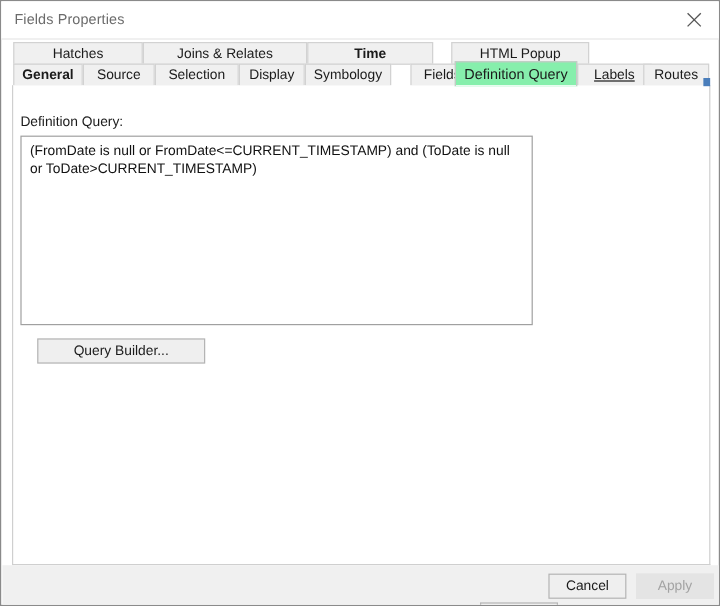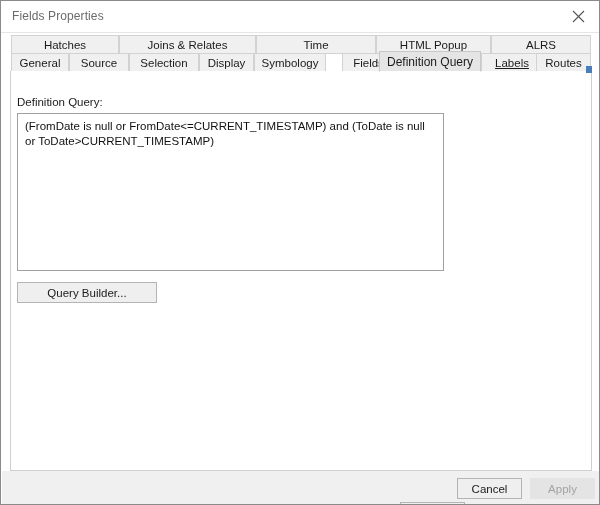--- a/index.html
+++ b/index.html
@@ -80,21 +80,21 @@
     display: flex;
     align-items: center;
     justify-content: center;
     font-size: 11.5px;
     color: #1b1b1b;
     white-space: nowrap;
     cursor: default;
     overflow: hidden;
   }
   .tab.active {
-    background: #e5e5e5;
+    background: #86efac;
     border: 1px solid #c8c8c8;
     border-bottom: 1px solid #ffffff;
     height: 21px;
     top: -2px;
     z-index: 6;
     font-size: 12px;
   }
 
   
   .tab-overflow {
@@ -140,21 +140,21 @@
     padding: 5px 6px 19px 7px;
     font-size: 11.5px;
     color: #111111;
     line-height: 15px;
     overflow: hidden;
     cursor: text;
   }
 
   .query-builder-btn {
     position: absolute;
-    left: 6px;
+    left: 20px;
     top: 211px;
     width: 140px;
     height: 21px;
     box-sizing: border-box;
     background: #efefef;
     border: 1px solid #b4b4b4;
     display: flex;
     align-items: center;
     justify-content: center;
     font-size: 11.5px;
@@ -211,26 +211,25 @@
           <line x1="12" y1="1" x2="1" y2="12" stroke="#555555" stroke-width="1.1"></line>
         </svg>
       </span>
     </div>
   </div>
 
   <div class="tabstrip">
     <div class="tabrow row-top">
       <div class="tab" style="left:109px;width:137px;">Joins &amp; Relates</div>
       <div class="tab" style="left:1px;width:108px;">Hatches</div>
-      <div class="tab" style="left:246px;width:120px;">Time</div>
+      <div class="tab" style="left:246px;width:105px;font-weight:bold;">Time</div>
       <div class="tab" style="left:366px;width:115px;">HTML Popup</div>
-      <div class="tab" style="left:481px;width:100px;">ALRS</div>
     </div>
     <div class="tabrow row-bottom">
-      <div class="tab" style="left:1px;width:58px;">General</div>
+      <div class="tab" style="left:1px;width:58px;font-weight:bold;">General</div>
       <div class="tab" style="left:59px;width:60px;">Source</div>
       <div class="tab" style="left:119px;width:70px;">Selection</div>
       <div class="tab" style="left:189px;width:55px;">Display</div>
       <div class="tab" style="left:244px;width:72px;">Symbology</div>
       <div class="tab" style="left:332px;width:53px;">Fields</div>
       <div class="tab active" style="left:369px;width:102px;">Definition Query</div>
       <div class="tab" style="left:471px;width:62px;text-decoration:underline;">Labels</div>
       <div class="tab" style="left:526px;width:55px;">Routes</div>
     </div>
     <div class="tab-overflow">

